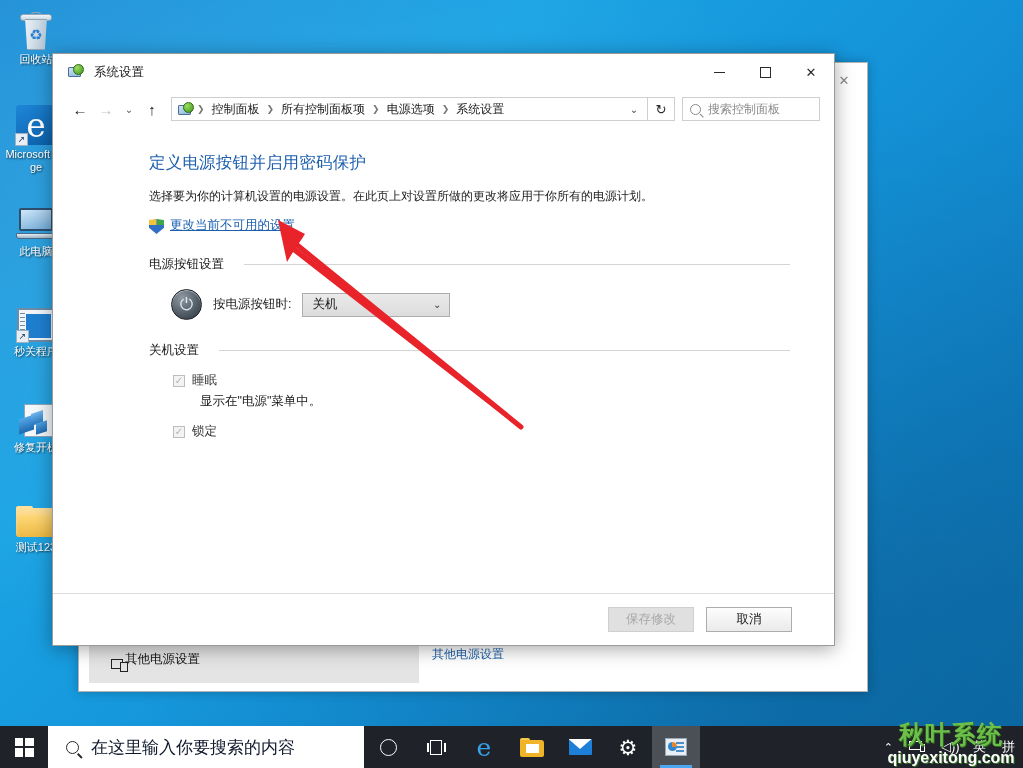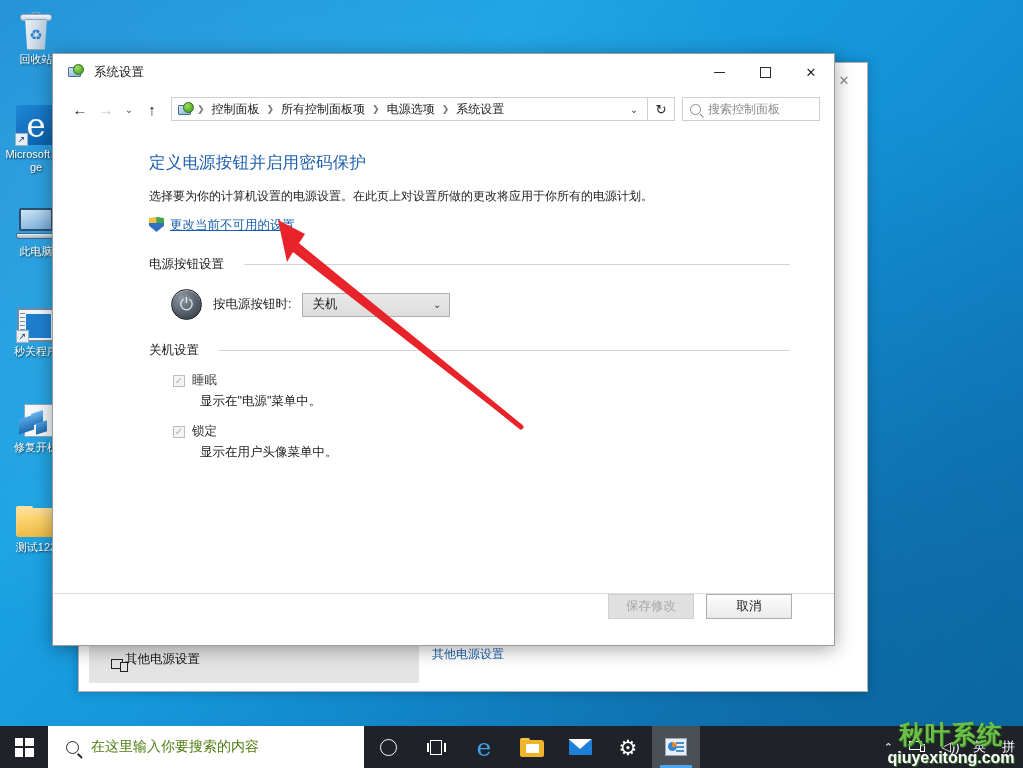--- a/index.html
+++ b/index.html
@@ -218,21 +218,21 @@
     display:flex; align-items:center; padding-left:7px; gap:7px;
   }
   .searchbox .ph{ font-size:12px; color:#8a8a8a; }
   .mag{ width:11px; height:11px; border:1.4px solid #8a8a8a; border-radius:50%; position:relative; flex:0 0 auto; }
   .mag::after{ content:""; position:absolute; right:-4px; bottom:-3px; width:5px; height:1.4px; background:#8a8a8a; transform:rotate(45deg); }
 
   
   .content{ flex:1; position:relative; padding:24px 44px 0 96px; background:#fff; }
   .h1{ font-size:16.5px; color:#1c5fae; font-weight:400; letter-spacing:.2px; }
   .desc{ margin-top:13px; font-size:12px; color:#1a1a1a; line-height:18px; }
-  .uaclink{ margin-top:12px; display:flex; align-items:flex-start; gap:6px; }
+  .uaclink{ margin-top:12px; display:flex; align-items:flex-end; gap:6px; }
   .uaclink .txt{ font-size:12.5px; color:#1c5fae; text-decoration:underline; }
   .shield{ position:relative; width:15px; height:15px; flex:0 0 auto; }
   .shield .sh{
     position:absolute; inset:0;
     background:#2f6fc4;
     clip-path: polygon(50% 0, 100% 16%, 100% 58%, 50% 100%, 0 58%, 0 16%);
   }
   .shield .q1{ position:absolute; left:0; top:0; width:50%; height:42%; background:#f2c33c; clip-path: polygon(100% 0,100% 100%,0 100%,0 16%); }
   .shield .q2{ position:absolute; right:0; top:0; width:50%; height:42%; background:#3fa64a; clip-path: polygon(0 0,100% 16%,100% 100%,0 100%); }
 
@@ -264,21 +264,21 @@
     width:12px; height:12px; border:1px solid #bdbdbd; background:#f3f3f3;
     display:flex; align-items:center; justify-content:center; flex:0 0 auto;
   }
   .cbox .tick{ color:#b0b0b0; font-size:10px; line-height:10px; }
   .chklbl{ font-size:12.5px; color:#333; }
   .chksub{ margin-top:4px; padding-left:27px; font-size:12.5px; color:#1a1a1a; }
 
   
   .footer{
     flex:0 0 52px; border-top:1px solid #dcdcdc; background:#fff;
-    display:flex; justify-content:flex-end; gap:12px; padding-right:42px;
+    display:flex; align-items:center; justify-content:flex-end; gap:12px; padding-right:42px;
   }
   .btn{
     min-width:86px; height:25px; border:1px solid #adadad;
     background:linear-gradient(180deg,#fdfdfd,#eaeaea);
     font-size:12.5px; color:#111; display:flex; align-items:center; justify-content:center;
   }
   .btn.disabled{
     background:#e0e0e0; border-color:#cfcfcf; color:#a8a8a8;
   }
 
@@ -292,21 +292,21 @@
   }
   #startbtn{
     width:48px; height:42px; display:flex; align-items:center; justify-content:center;
   }
   .winlogo{ width:19px; height:19px; display:grid; grid-template-columns:1fr 1fr; grid-template-rows:1fr 1fr; gap:2px; }
   .winlogo i{ background:#fff; display:block; }
   #tbsearch{
     width:316px; height:42px; background:#fff;
     display:flex; align-items:center; gap:12px; padding-left:18px;
   }
-  #tbsearch .ph{ font-size:14px; color:#4d7c0f; }
+  #tbsearch .ph{ font-size:17px; color:#0f172a; }
   #tbsearch .mag2{ width:13px; height:13px; border:1.5px solid #2a2a2a; border-radius:50%; position:relative; }
   #tbsearch .mag2::after{ content:""; position:absolute; right:-5px; bottom:-4px; width:6px; height:1.5px; background:#2a2a2a; transform:rotate(45deg); }
 
   .tbicon{ width:48px; height:42px; display:flex; align-items:center; justify-content:center; position:relative; }
   .tbicon.active{ background:#4b5057; }
   .tbicon.active::after{ content:""; position:absolute; left:8px; right:8px; bottom:0; height:3px; background:#4aa6f0; }
   .cort{ width:17px; height:17px; border:1.7px solid #fff; border-radius:50%; }
   .taskview{ position:relative; width:19px; height:15px; }
   .taskview .m{ position:absolute; left:3px; top:0; width:12px; height:15px; border:1.6px solid #fff; }
   .taskview .l{ position:absolute; left:0; top:3px; width:2px; height:9px; background:#fff; }
@@ -532,21 +532,20 @@
           <div class="chksub">显示在"电源"菜单中。</div>
         </div>
 
         <div class="chkrow">
           <div class="chkline">
             <span class="cbox">
               <span class="tick">✓</span>
             </span>
             <span class="chklbl">锁定</span>
           </div>
-          <div class="chksub">显示在用户头像菜单中。</div>
         </div>
       </div>
     </div>
 
     <div class="footer">
       <div class="btn disabled">保存修改</div>
       <div class="btn">取消</div>
     </div>
   </div>
 

